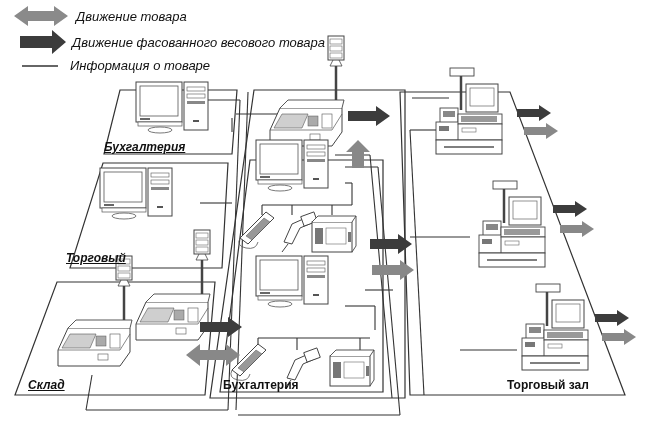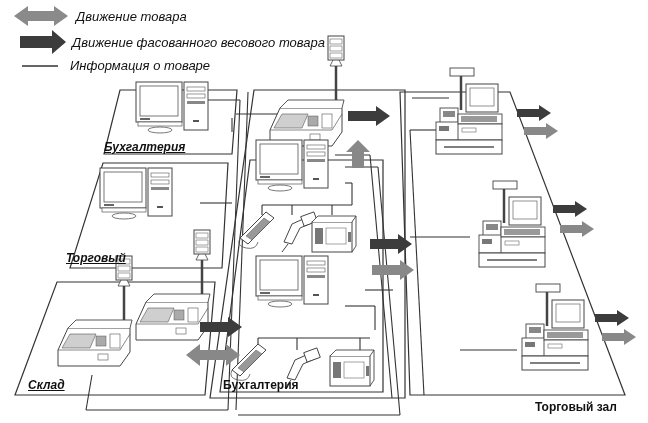--- a/index.html
+++ b/index.html
@@ -198,13 +198,13 @@
 </svg>
 
 <div class="legend-label" style="left:76px; top:9px;">Движение товара</div>
 <div class="legend-label" style="left:72px; top:35px;text-align:right;">Движение фасованного весового товара</div>
 <div class="legend-label" style="left:70px; top:58px;">Информация о товаре</div>
 
 <div class="zone-label italic" style="left:104px; top:140px;">Бухгалтерия</div>
 <div class="zone-label italic" style="left:66px; top:251px;">Торговый</div>
 <div class="zone-label italic" style="left:28px; top:378px;">Склад</div>
 <div class="zone-label" style="left:223px; top:378px;">Бухгалтерия</div>
-<div class="zone-label" style="left:535px; top:378px;margin-top:22px;">Торговый зал</div>
+<div class="zone-label" style="left:507px; top:378px;">Торговый зал</div>
 
 </body></html>

